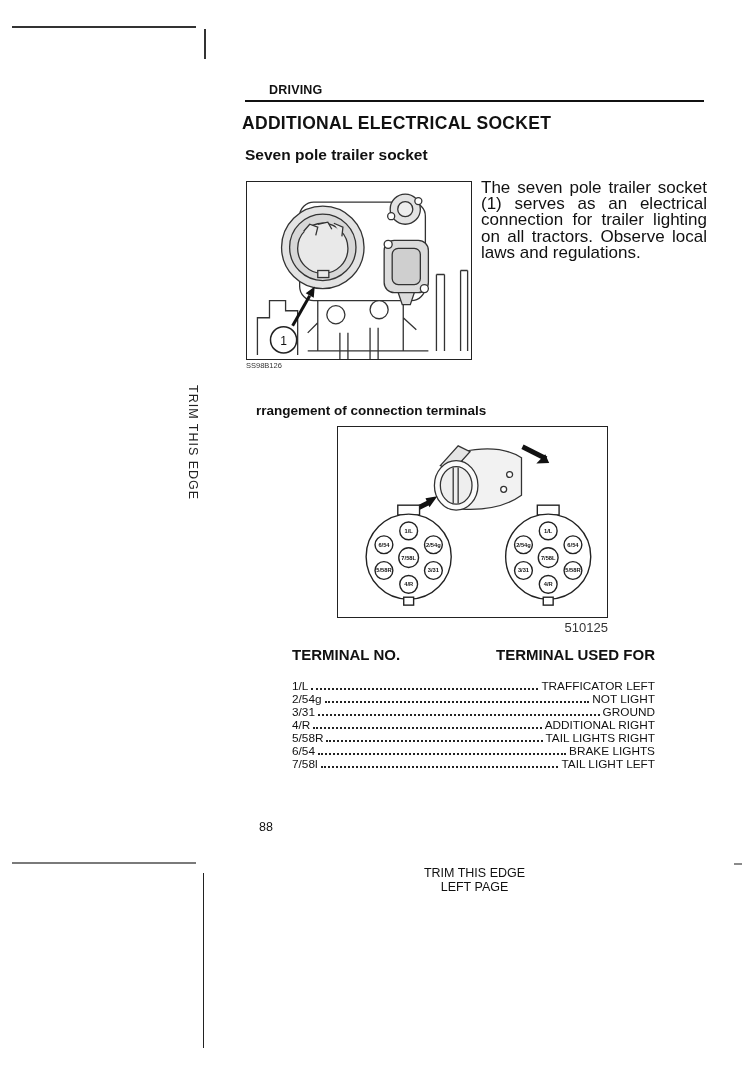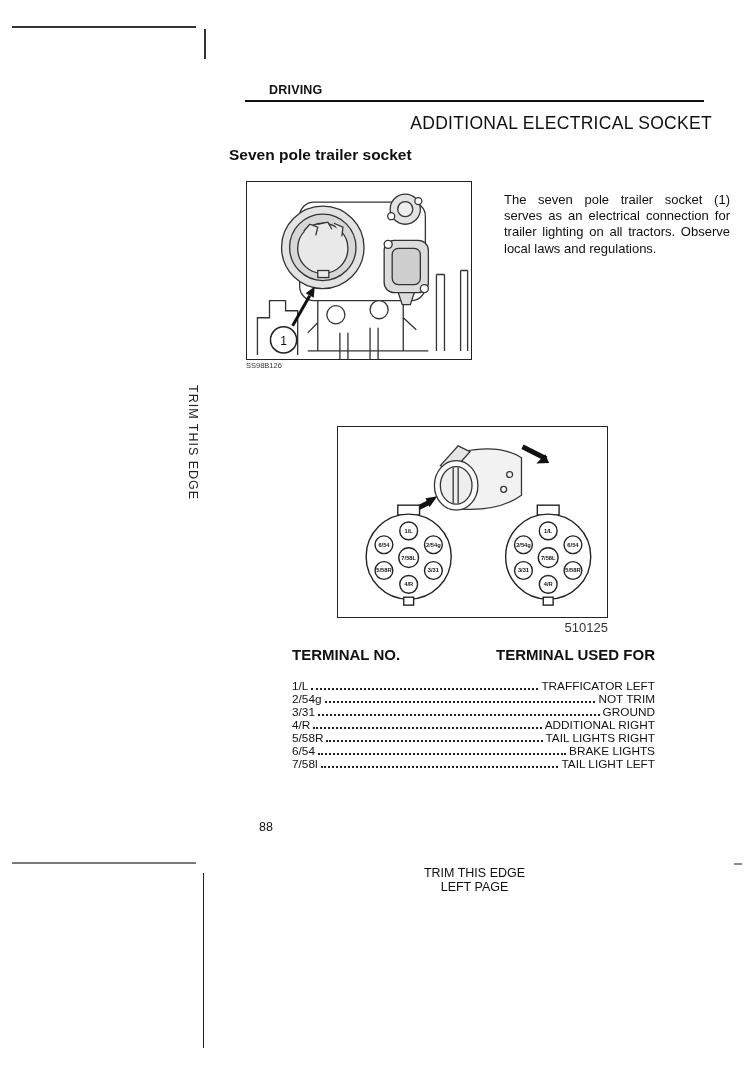--- a/index.html
+++ b/index.html
@@ -11,32 +11,32 @@
   .trim-line-top-v   { position: absolute; left: 204px; top: 29px;  width: 2px;  height: 30px; background: #333; }
   .trim-line-bot-h   { position: absolute; left: 12px;  top: 862px; width: 184px; height: 2px; background: #7a7a7a; }
   .trim-line-bot-v   { position: absolute; left: 203px; top: 873px; width: 1px;  height: 175px; background: #222; }
   .trim-dash-right   { position: absolute; left: 734px; top: 863px; width: 8px;  height: 2px; background: #8a8a8a; }
   .trim-vertical-text{ position: absolute; left: 186px; top: 385px; writing-mode: vertical-rl;
                        font-size: 12.5px; letter-spacing: 1px; color: #222; }
 
   
   .section-label { position: absolute; left: 245px; top: 83px; font-size: 12.5px; font-weight: bold; letter-spacing: .2px; padding-left: 24px; }
   .header-rule   { position: absolute; left: 245px; top: 100px; width: 459px; height: 2px; background: #111; }
-  .page-title    { position: absolute; left: 253px; top: 113px; width: 459px; text-align: right;
-                   font-size: 17.5px; font-weight: normal; letter-spacing: .3px; }
-  .page-subtitle { position: absolute; left: 229px; top: 146px; font-size: 15.5px; font-weight: bold; }
+  .page-title    { position: absolute; left: 242px; top: 113px; width: 459px; text-align: left;
+                   font-size: 17.5px; font-weight: bold; letter-spacing: .3px; }
+  .page-subtitle { position: absolute; left: 245px; top: 146px; font-size: 15.5px; font-weight: bold; }
 
   
   .figure1-box   { position: absolute; left: 246px; top: 181px; width: 226px; height: 179px; border: 1.5px solid #222; background:#fff; }
   .figure1-box svg { width: 100%; height: 100%; display:block; }
   .figure1-cap   { position: absolute; left: 246px; top: 361px; width: 226px; font-size: 7.5px; color:#333; }
 
   
-  .intro-par { position: absolute; left: 481px; top: 192px; width: 226px; font-size: 13px;
-               line-height: 16.2px; text-align: justify; margin-left: 23px; }
+  .intro-par { position: absolute; left: 481px; top: 180px; width: 226px; font-size: 17px;
+               line-height: 16.2px; text-align: justify; }
 
   
   .arr-heading { position: absolute; left: 256px; top: 403px; font-size: 13.5px; font-weight: bold; }
 
   
   .figure2-box { position: absolute; left: 337px; top: 426px; width: 271px; height: 192px; border: 1.5px solid #222; background:#fff; }
   .figure2-box svg { width: 100%; height: 100%; display:block; }
   .figure2-cap { position: absolute; left: 337px; top: 620px; width: 271px; text-align: right; font-size: 13px; color:#333; }
 
   
@@ -112,20 +112,21 @@
       <g>
         <circle cx="36" cy="157" r="13" fill="#fff" stroke="#222" stroke-width="1.5"></circle>
         <text x="36" y="162" text-anchor="middle" font-size="12">1</text>
       </g>
     </svg>
   </div>
   <div class="figure1-cap">SS98B126</div>
 
   <p class="intro-par">The seven pole trailer socket (1) serves as an electrical connection for trailer lighting on all tractors. Observe local laws and regulations.</p>
 
+  <div class="arr-heading">rrangement of connection terminals</div>
 
   <div class="figure2-box">
     <svg viewBox="0 0 271 192">
 
       <g transform="translate(133,53)" stroke="#333" stroke-width="1.3" fill="none">
         <path d="M-8,-28 Q30,-36 52,-22 L52,16 Q30,32 -8,30 Z" fill="#f2f2f2"></path>
         <polygon points="-30,-14 -12,-34 0,-28 -18,-8" fill="#e5e5e5"></polygon>
         <ellipse cx="-14" cy="6" rx="22" ry="25" fill="#fbfbfb"></ellipse>
         <ellipse cx="-14" cy="6" rx="16" ry="19" fill="#eee"></ellipse>
         <path d="M-17,-12 V24 M-12,-12 V24"></path>
@@ -195,21 +196,21 @@
       <span>TERMINAL USED FOR</span>
     </div>
     <div class="t-row">
       <span class="t-no">1/L</span>
       <span class="t-leader"></span>
       <span class="t-for">TRAFFICATOR LEFT</span>
     </div>
     <div class="t-row">
       <span class="t-no">2/54g</span>
       <span class="t-leader"></span>
-      <span class="t-for">NOT TRIM</span>
+      <span class="t-for">NOT LIGHT</span>
     </div>
     <div class="t-row">
       <span class="t-no">3/31</span>
       <span class="t-leader"></span>
       <span class="t-for">GROUND</span>
     </div>
     <div class="t-row">
       <span class="t-no">4/R</span>
       <span class="t-leader"></span>
       <span class="t-for">ADDITIONAL RIGHT</span>

